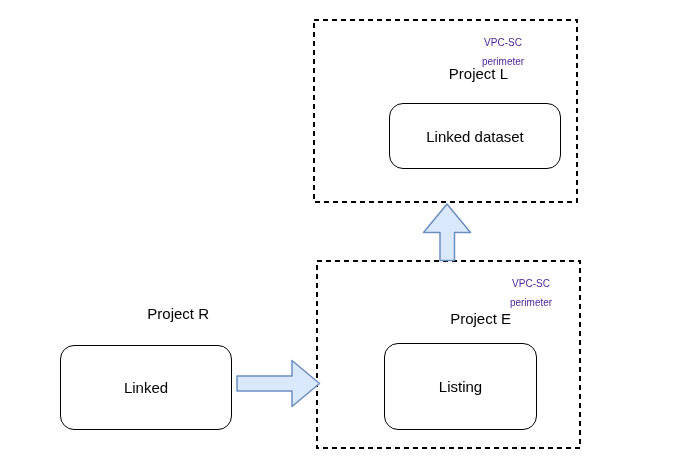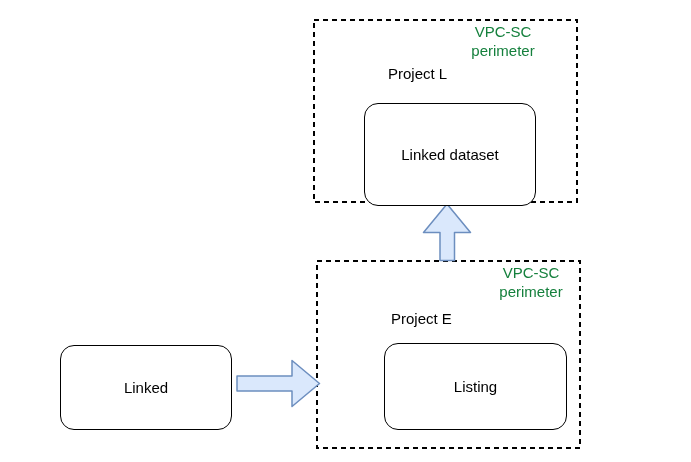--- a/index.html
+++ b/index.html
@@ -32,30 +32,31 @@
   .block-arrow {
     fill: #dae8fc;
     stroke: #6c8ebf;
     stroke-width: 1.5;
     stroke-linejoin: round;
   }
   .label {
     position: absolute;
     font-size: 15px;
     line-height: 18px;
-    text-align: left;
+    text-align: right;
     color: #000000;
     white-space: nowrap;
   }
   .badge {
     position: absolute;
-    font-size: 15px;
+    font-size: 10px;
     line-height: 19px;
     text-align: center;
-    color: #15803d;
+    color: #4c1d95;
+    margin-top: 11px;
   }
   .node {
     position: absolute;
     box-sizing: border-box;
     background: #ffffff;
     border: 1.5px solid #000000;
     border-radius: 14px;
     display: flex;
     align-items: center;
     justify-content: center;
@@ -73,30 +74,31 @@
     <rect class="perimeter-rect" x="317" y="261" width="263" height="187"></rect>
     <polygon class="block-arrow" points="447,204 423.5,232.5 440,232.5 440,260.5 454.5,260.5 454.5,232.5 470.5,232.5"></polygon>
     <polygon class="block-arrow" points="237,376 292,376 292,360.5 319.5,383.5 292,406.5 292,391 237,391"></polygon>
   </svg>
 
   <div class="badge" style="left:438px; top:22px; width:130px;">
     <div>VPC-SC</div>
     <div>perimeter</div>
   </div>
   <div class="label" style="left:388px; top:65px; width:120px;">Project L</div>
-  <div class="node" style="left:364px; top:103px; width:172px; height:103px;">
+  <div class="node" style="left:389px; top:103px; width:172px; height:66px;">
     <span>Linked dataset</span>
   </div>
 
   <div class="badge" style="left:466px; top:263px; width:130px;">
     <div>VPC-SC</div>
     <div>perimeter</div>
   </div>
   <div class="label" style="left:391px; top:310px; width:120px;">Project E</div>
-  <div class="node" style="left:384px; top:343px; width:183px; height:87px;">
+  <div class="node" style="left:384px; top:343px; width:153px; height:87px;">
     <span>Listing</span>
   </div>
 
+  <div class="label" style="left:89px; top:305px; width:120px;">Project R</div>
   <div class="node" style="left:60px; top:345px; width:172px; height:85px;">
     <span>Linked</span>
   </div>
 
 </div>
 
 </body></html>

